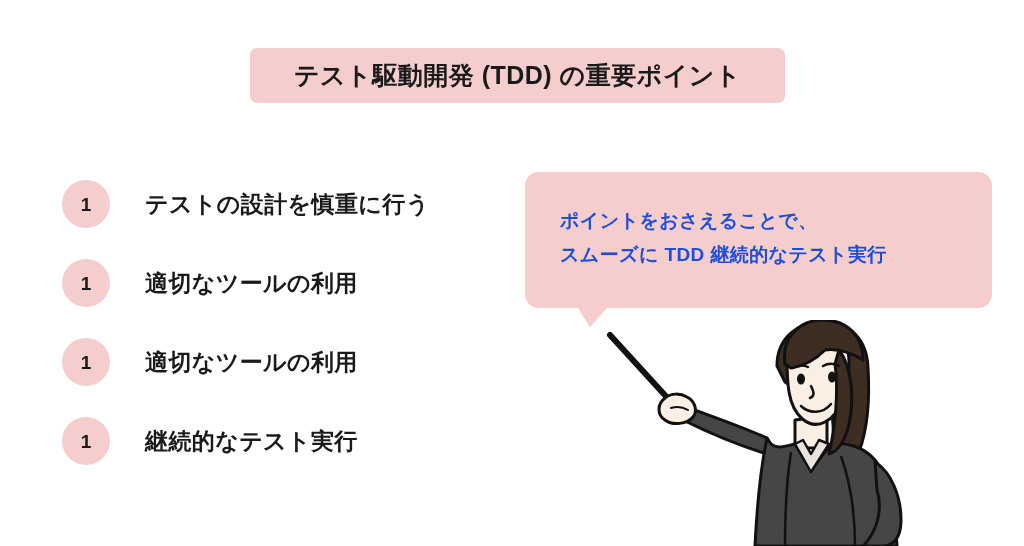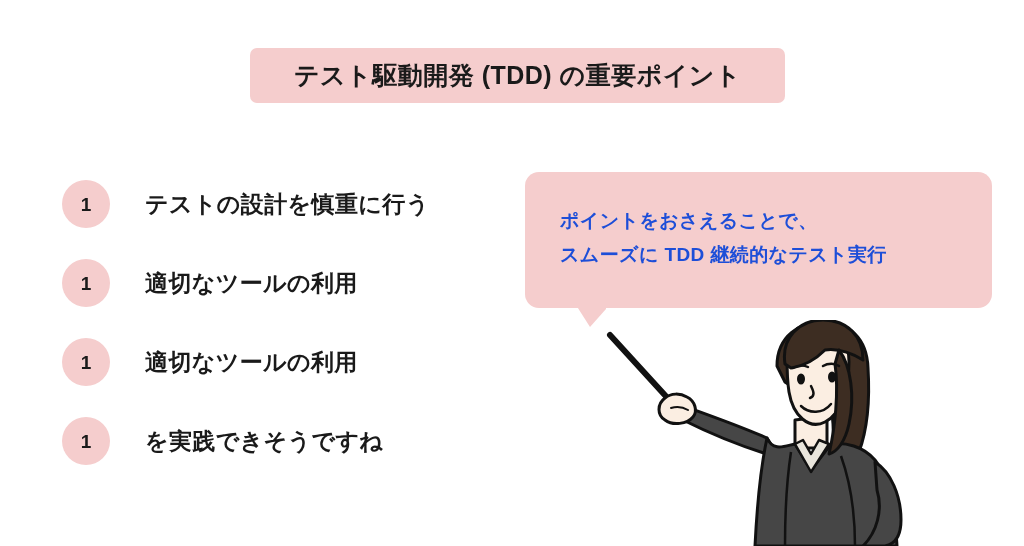--- a/index.html
+++ b/index.html
@@ -157,21 +157,21 @@
       <div class="badge-circle">
         <span class="badge-number">1</span>
       </div>
       <span class="item-label">適切なツールの利用</span>
     </div>
 
     <div class="list-item">
       <div class="badge-circle">
         <span class="badge-number">1</span>
       </div>
-      <span class="item-label">を実践できそうですね</span>
+      <span class="item-label">継続的なテスト実行</span>
     </div>
 
   </div>
 
   <div id="speech-bubble">
     <div id="bubble-text">
       <div class="bubble-line">ポイントをおさえることで、</div>
       <div class="bubble-line">スムーズに TDD 継続的なテスト実行</div>
     </div>
   </div>

